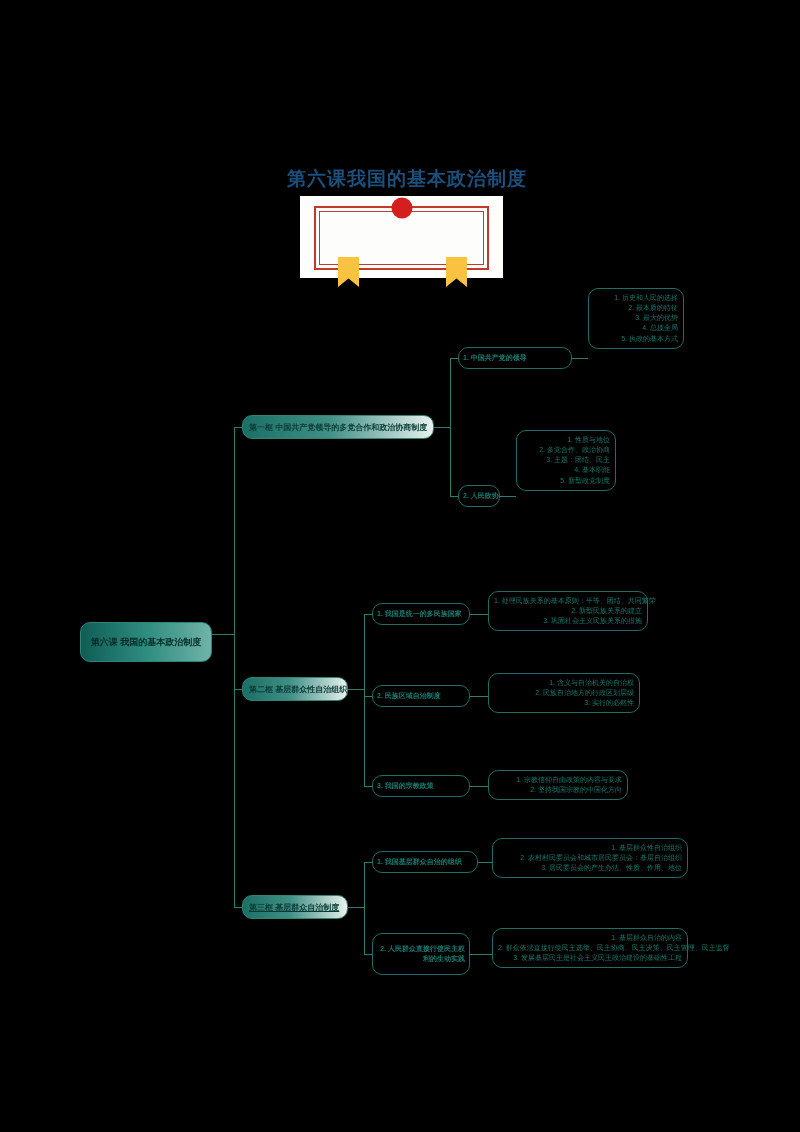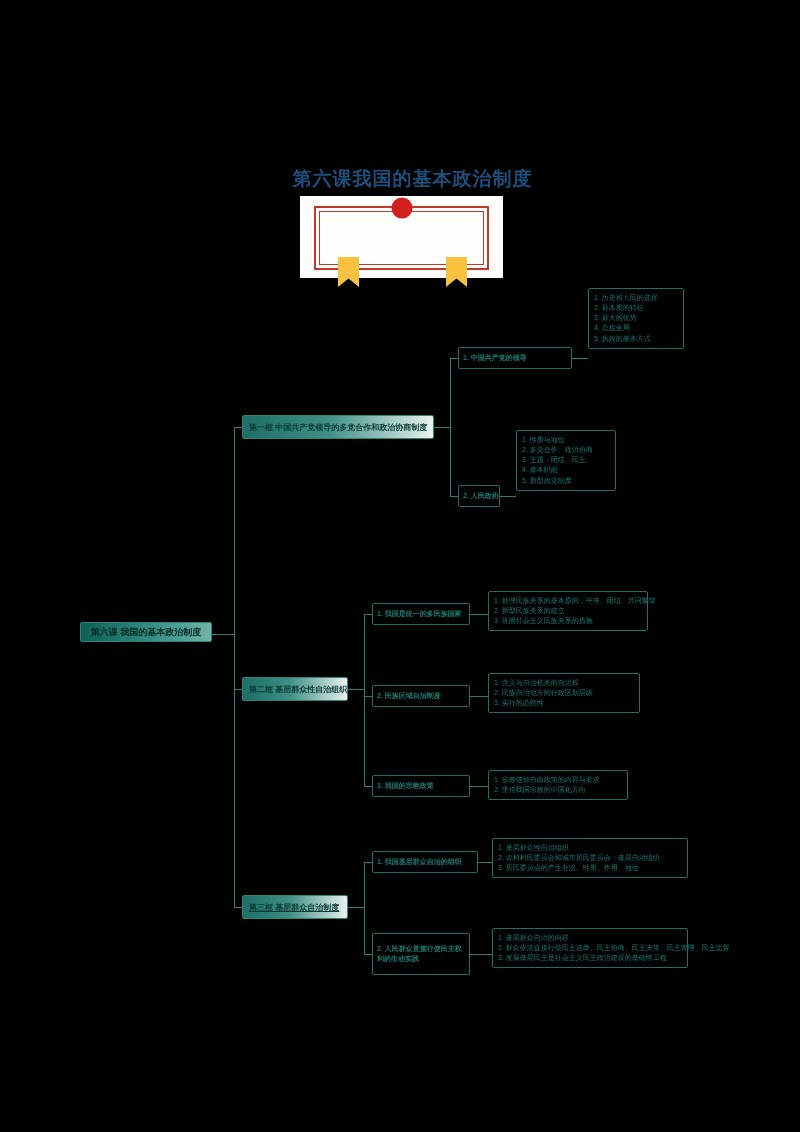--- a/index.html
+++ b/index.html
@@ -4,22 +4,22 @@
 <style>
   html,body{margin:0;padding:0;background:#000;}
   body{
     width:800px;height:1132px;position:relative;overflow:hidden;
     font-family:"Liberation Sans","DejaVu Sans",sans-serif;
     background:#000;color:#1c6b63;
   }
 
   
   #title-banner{
-    position:absolute;left:270px;top:166px;width:285px;height:26px;
-    text-align:center;font-size:19px;font-weight:bold;letter-spacing:1px;
+    position:absolute;left:242px;top:166px;width:285px;height:26px;
+    text-align:right;font-size:19px;font-weight:bold;letter-spacing:1px;
     color:#1d4f7c;line-height:26px;white-space:nowrap;overflow:hidden;
     filter:blur(0.5px);
   }
   #header-card{
     position:absolute;left:300px;top:196px;width:203px;height:82px;
     background:#fdfdfb;
   }
   #header-frame-outer{
     position:absolute;left:14px;top:10px;right:14px;bottom:8px;
     border:2px solid #c0392b;
@@ -40,23 +40,24 @@
     position:absolute;bottom:-9px;width:21px;height:30px;background:#f9c240;
     clip-path:polygon(0 0,100% 0,100% 100%,50% 72%,0 100%);
   }
   #ribbon-left{left:38px;}
   #ribbon-right{left:146px;}
 
   
   .node{
     position:absolute;box-sizing:border-box;
     display:flex;align-items:center;
-    border:1px solid #1f7a70;border-radius:2px;
+    border:1px solid #1f7a70;border-radius:10px;
     color:#1d7d72;white-space:nowrap;
     background:transparent;
+    text-align:right;
   }
   .node.lvl1{
     background:linear-gradient(90deg,#1c6f66 0%,#3f8f84 45%,#e8f2ee 100%);
     border:1px solid #2f8377;color:#0b3b36;
     font-weight:bold;padding:0 6px;
   }
   .node.root{
     background:linear-gradient(90deg,#0f5d55 0%,#2f8c80 50%,#6fb3a8 100%);
     border:1px solid #2f8377;color:#062b27;font-weight:bold;
     justify-content:center;
@@ -114,21 +115,21 @@
 <div class="conn h" style="left:470px;top:696px;width:18px;"></div>
 <div class="conn h" style="left:470px;top:786px;width:18px;"></div>
 
 <div class="conn h" style="left:348px;top:907px;width:16px;"></div>
 <div class="conn v" style="left:364px;top:862px;height:92px;"></div>
 <div class="conn h" style="left:364px;top:862px;width:8px;"></div>
 <div class="conn h" style="left:364px;top:954px;width:8px;"></div>
 <div class="conn h" style="left:478px;top:862px;width:14px;"></div>
 <div class="conn h" style="left:470px;top:954px;width:22px;"></div>
 
-<div class="node root" style="left:80px;top:622px;width:132px;height:20px;font-size:9px;">第六课  我国的基本政治制度</div>
+<div class="node root" style="left:80px;top:622px;width:132px;height:40px;font-size:9px;">第六课  我国的基本政治制度</div>
 
 <div class="node lvl1" style="left:242px;top:415px;width:192px;height:24px;font-size:8px;">第一框  中国共产党领导的多党合作和政治协商制度</div>
 
 <div class="node lvl2 soft" style="left:458px;top:347px;width:114px;height:22px;font-size:7px;">1. 中国共产党的领导</div>
 <div class="node lvl3 soft" style="left:588px;top:288px;width:96px;font-size:7px;">
   <span class="li">1. 历史和人民的选择</span>
   <span class="li">2. 最本质的特征</span>
   <span class="li">3. 最大的优势</span>
   <span class="li">4. 总揽全局</span>
   <span class="li">5. 执政的基本方式</span>

